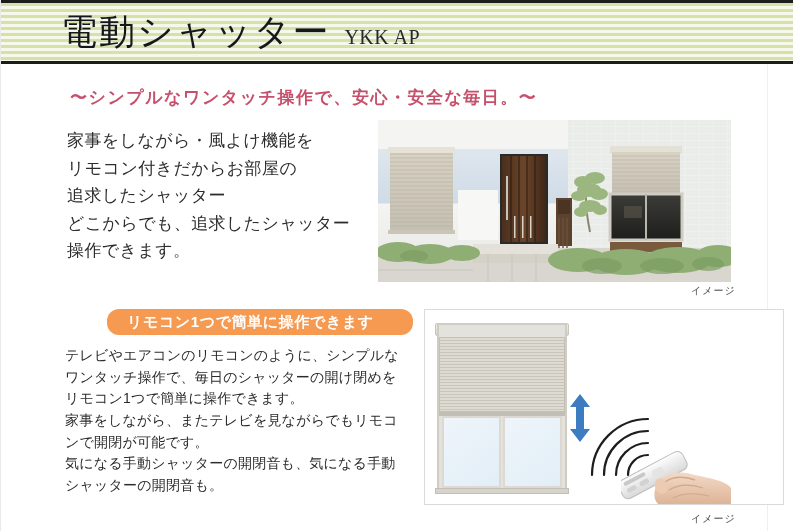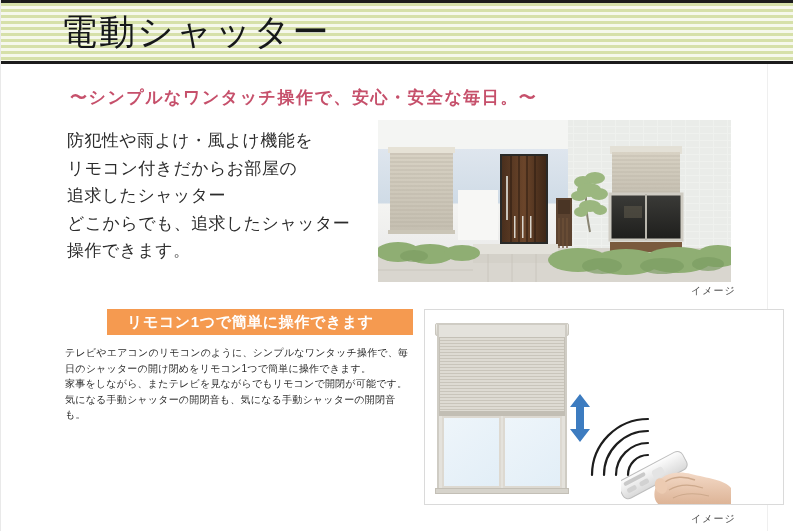--- a/index.html
+++ b/index.html
@@ -85,31 +85,31 @@
   }
   .cap-bottom{
     position:absolute;left:690px;top:512px;
     font-size:10px;color:#4a4a4a;letter-spacing:1px;
   }
 
   
   .banner{
     position:absolute;left:106px;top:309px;width:306px;height:26px;
     background:#f59a50;
-    display:flex;align-items:center;
+    display:flex;align-items:center;border-radius:12px;
   }
   .banner-label{
     color:#ffffff;font-size:15px;font-weight:bold;
     margin-left:20px;letter-spacing:0.6px;white-space:nowrap;
   }
 
   
   .body-text{
     position:absolute;left:64px;top:345px;width:345px;
-    font-size:10px;line-height:1.55;color:#2b2b2b;letter-spacing:0.2px;
+    font-size:14px;line-height:1.55;color:#2b2b2b;letter-spacing:0.2px;
   }
   .body-text p{margin:0;}
 
   
   .illus{
     position:absolute;left:423px;top:309px;width:360px;height:196px;
     background:#ffffff;
     border:1px solid #dadada;
     box-sizing:border-box;
     overflow:hidden;
@@ -170,27 +170,28 @@
   .illus svg{display:block;}
 </style>
 </head>
 <body>
 
 <div class="page">
 
   <div class="header">
     <div class="header-inner">
       <span class="title-main">電動シャッター</span>
+      <span class="title-sub">YKK AP</span>
     </div>
   </div>
 
   <div class="tagline">〜シンプルなワンタッチ操作で、安心・安全な毎日。〜</div>
 
   <div class="lead-text">
-    <div>防犯性や雨よけ・風よけ機能を</div>
+    <div>家事をしながら・風よけ機能を</div>
     <div>リモコン付きだからお部屋の</div>
     <div>追求したシャッター</div>
     <div>どこからでも、追求したシャッター</div>
     <div>操作できます。</div>
   </div>
 
   <div class="photo-top">
     <svg width="353" height="162" viewBox="0 0 353 162">
       <defs>
         <linearGradient id="wallG" x1="0" y1="0" x2="0" y2="1">

